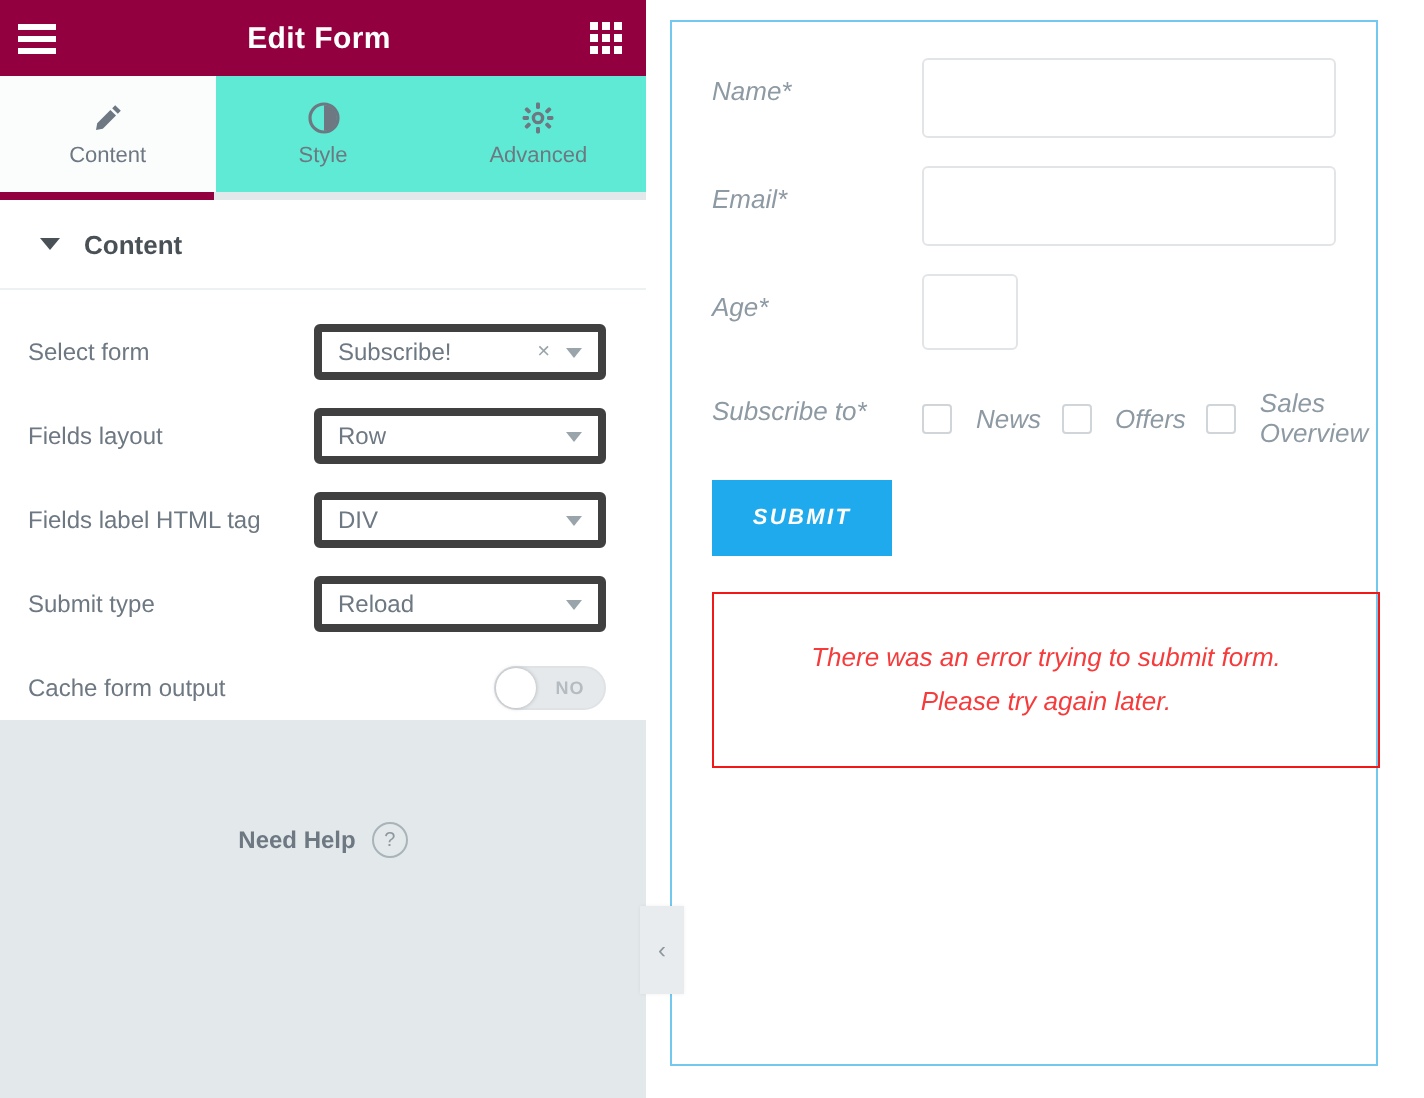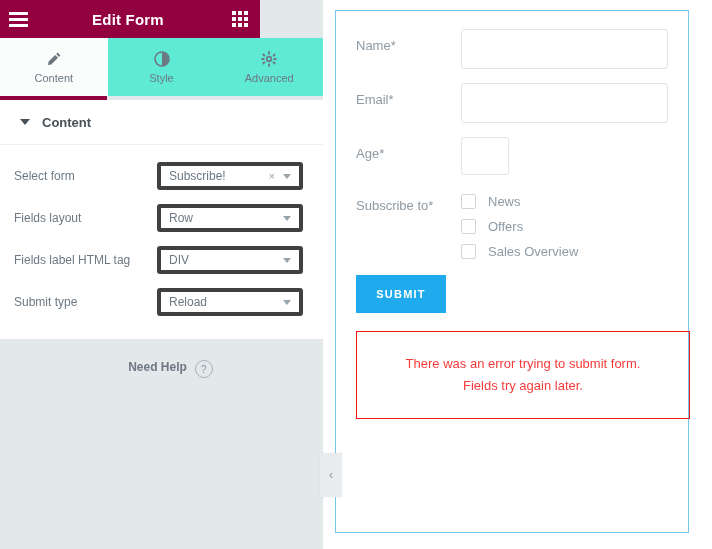--- a/index.html
+++ b/index.html
@@ -13,21 +13,21 @@
 
   
   #editor-panel{
     position:absolute;left:0;top:0;width:323px;height:549px;
     background:#e3e8ea;
     overflow:hidden;
   }
 
   
   #panel-header{
-    position:absolute;left:0;top:0;width:260px;height:38px;
+    position:absolute;left:0;top:0;width:323px;height:38px;
     background:#93003f;
     display:flex;align-items:center;
   }
   #menu-icon{
     width:36px;height:38px;display:flex;flex-direction:column;
     align-items:center;justify-content:center;gap:3px;cursor:pointer;
   }
   #menu-icon i{display:block;width:19px;height:3px;background:#ffffff;border-radius:0;}
   #panel-title{
     flex:1;text-align:center;color:#ffffff;font-size:15px;font-weight:bold;
@@ -106,23 +106,22 @@
     width:20px;height:20px;border-radius:50%;background:#ffffff;
     box-shadow:0 0 2px rgba(0,0,0,.25);margin-left:0px;
   }
   .toggle .tlabel{
     flex:1;text-align:center;font-size:9px;font-weight:bold;color:#b4bcc2;letter-spacing:.5px;
   }
 
   
   #need-help{
     position:absolute;left:0;top:360px;width:323px;height:120px;
-    display:flex;align-items:flex-start;justify-content:center;gap:8px;
+    display:flex;align-items:center;justify-content:center;gap:8px;
     background:#e3e8ea;
-    padding-left:9px;
   }
   #need-help .nh-text{font-size:12px;color:#6d7882;font-weight:bold;}
   #need-help .nh-q{
     width:16px;height:16px;border-radius:50%;border:1px solid #a9b3ba;color:#8d979e;
     font-size:10px;display:flex;align-items:center;justify-content:center;cursor:pointer;
   }
 
   
   #collapse-handle{
     position:absolute;left:320px;top:453px;width:22px;height:44px;
@@ -134,33 +133,33 @@
   #collapse-handle .chev{font-size:12px;color:#8d979e;line-height:1;}
 
   
   #preview-area{
     position:absolute;left:323px;top:0;width:389px;height:549px;background:#ffffff;
   }
   #preview-box{
     position:absolute;left:12px;top:10px;width:354px;height:523px;
     border:1px solid #72c8ee;box-sizing:border-box;background:#ffffff;
   }
-  #form-inner{padding:18px 20px 0 20px;}
+  #form-inner{padding:18px 20px 0 20px;font-style:italic;}
 
   .f-row{display:flex;align-items:flex-start;margin-bottom:14px;}
   .f-label{
     width:105px;font-size:13px;color:#8e9aa3;padding-top:9px;flex-shrink:0;
   }
   .f-input{
     border:1px solid #e2e5e7;border-radius:3px;background:#ffffff;box-sizing:border-box;
   }
   .f-input.wide{width:234px;height:40px;}
   .f-input.narrow{width:48px;height:38px;}
 
-  .cb-group{display:flex;flex-direction:column;gap:10px;padding-top:5px;}
+  .cb-group{display:flex;gap:10px;padding-top:5px;}
   .cb-item{display:flex;align-items:center;gap:12px;cursor:pointer;}
   .cb-box{
     width:15px;height:15px;border:1px solid #cfd5d9;background:#ffffff;box-sizing:border-box;
     border-radius:2px;flex-shrink:0;
   }
   .cb-text{font-size:13px;color:#8e9aa3;}
 
   #submit-button{
     margin:16px 0 0 0;width:90px;height:38px;background:#1eaaec;border:0;
     color:#ffffff;font-size:11px;font-weight:bold;letter-spacing:1.2px;
@@ -284,20 +283,27 @@
       </div>
 
       <div class="ctrl-row">
         <div class="ctrl-label">Submit type</div>
         <div class="select-box">
           <span class="val">Reload</span>
           <span class="arrow"></span>
         </div>
       </div>
 
+      <div class="ctrl-row">
+        <div class="ctrl-label">Cache form output</div>
+        <div class="toggle">
+          <span class="knob"></span>
+          <span class="tlabel">NO</span>
+        </div>
+      </div>
 
     </div>
   </div>
 
   <div id="need-help">
     <span class="nh-text">Need Help</span>
     <span class="nh-q">?</span>
   </div>
 
 </div>
@@ -341,18 +347,18 @@
             <span class="cb-text">Sales Overview</span>
           </div>
         </div>
       </div>
 
       <div id="submit-button">SUBMIT</div>
 
 
       <div class="msg-box" id="error-message">
         <span>There was an error trying to submit form.</span>
-        <span>Fields try again later.</span>
+        <span>Please try again later.</span>
       </div>
 
     </div>
   </div>
 </div>
 
 </body></html>

